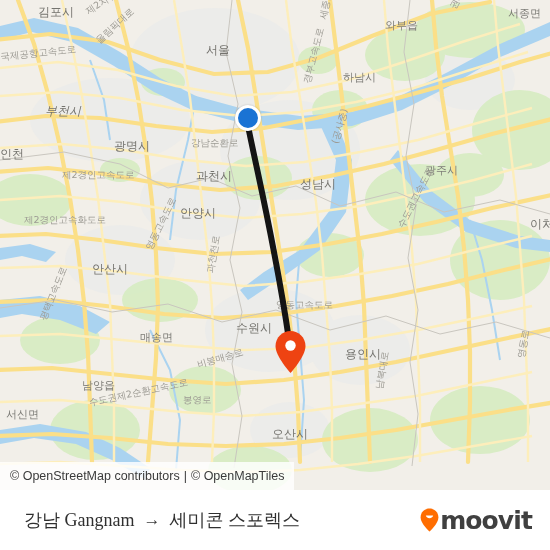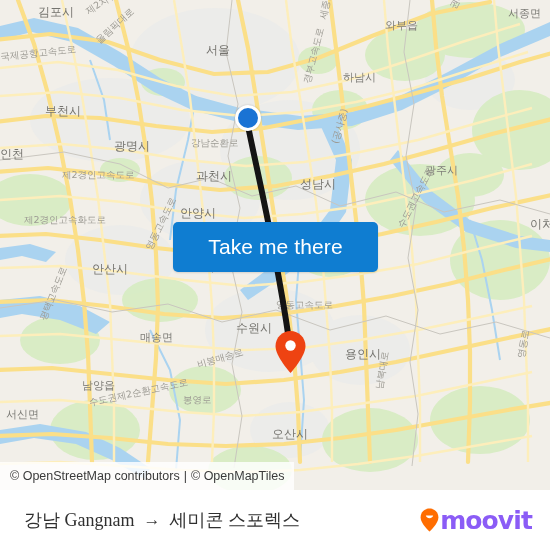--- a/index.html
+++ b/index.html
@@ -159,21 +159,21 @@
     color: #3a3a3a;
   }
   .brand {
     margin-left: auto;
     display: flex;
     align-items: center;
   }
   .brand-word {
     font-size: 25px;
     font-weight: bold;
-    color: #8b5cf6;
+    color: #404040;
     letter-spacing: -0.9px;
     font-family: "DejaVu Sans", "Liberation Sans", sans-serif;
     line-height: 1;
   }
   .brand-mark {
     width: 19px;
     height: 24px;
     margin-right: 1px;
   }
 </style>
@@ -296,21 +296,21 @@
           <span class="lbl city" style="left: 38px; top: 6px;">김포시</span>
           <span class="lbl road" style="left: 84px; top: 8px; transform: rotate(-33deg); transform-origin: left top;">제2자유로</span>
           <span class="lbl road" style="left: 0px; top: 52px; transform: rotate(-6deg); transform-origin: left top;">국제공항고속도로</span>
           <span class="lbl road" style="left: 94px; top: 38px; transform: rotate(-42deg); transform-origin: left top;">올림픽대로</span>
           <span class="lbl city" style="left: 206px; top: 44px;">서울</span>
           <span class="lbl town" style="left: 385px; top: 20px;">와부읍</span>
           <span class="lbl town" style="left: 508px; top: 8px;">서종면</span>
           <span class="lbl road" style="left: 448px; top: 6px; transform: rotate(-62deg); transform-origin: left top;">권제2순환고속내배</span>
           <span class="lbl town" style="left: 343px; top: 72px;">하남시</span>
           <span class="lbl road" style="left: 318px; top: 18px; transform: rotate(-78deg); transform-origin: left top;">세종포천고속도로</span>
-          <span class="lbl city" style="left: 45px; top: 105px;">부천시</span>
+          <span class="lbl city" style="left: 45px; top: 105px; font-style: italic;">부천시</span>
           <span class="lbl city" style="left: 114px; top: 126px; margin-top: 14px;">광명시</span>
           <span class="lbl city" style="left: 0px; top: 148px;">인천</span>
           <span class="lbl road" style="left: 191px; top: 138px;">강남순환로</span>
           <span class="lbl road" style="left: 302px; top: 82px; transform: rotate(-76deg); transform-origin: left top;">경부고속도로</span>
           <span class="lbl road" style="left: 330px; top: 142px; transform: rotate(-74deg); transform-origin: left top;">(공사중)</span>
           <span class="lbl town" style="left: 425px; top: 165px;">광주시</span>
           <span class="lbl city" style="left: 196px; top: 170px;">과천시</span>
           <span class="lbl city" style="left: 300px; top: 178px;">성남시</span>
           <span class="lbl road" style="left: 62px; top: 170px;">제2경인고속도로</span>
           <span class="lbl city" style="left: 180px; top: 207px;">안양시</span>
@@ -340,21 +340,20 @@
       </svg>
 
       <div class="origin-dot"></div>
 
       <svg class="dest-pin" viewBox="0 0 33 44">
         <path d="M16.5 1 C8.2 1 1.5 7.7 1.5 16 C1.5 26.5 16.5 43 16.5 43
                  C16.5 43 31.5 26.5 31.5 16 C31.5 7.7 24.8 1 16.5 1 Z" fill="#ee4312"></path>
         <circle cx="16.5" cy="15.5" r="5.2" fill="#ffffff"></circle>
       </svg>
 
-      <button class="cta-button">Take me there</button>
 
       <div class="attribution">
         <span>© OpenStreetMap contributors</span>
         <span class="sep">|</span>
         <span>© OpenMapTiles</span>
       </div>
     </div>
   </div>
 
   <div class="footer">

